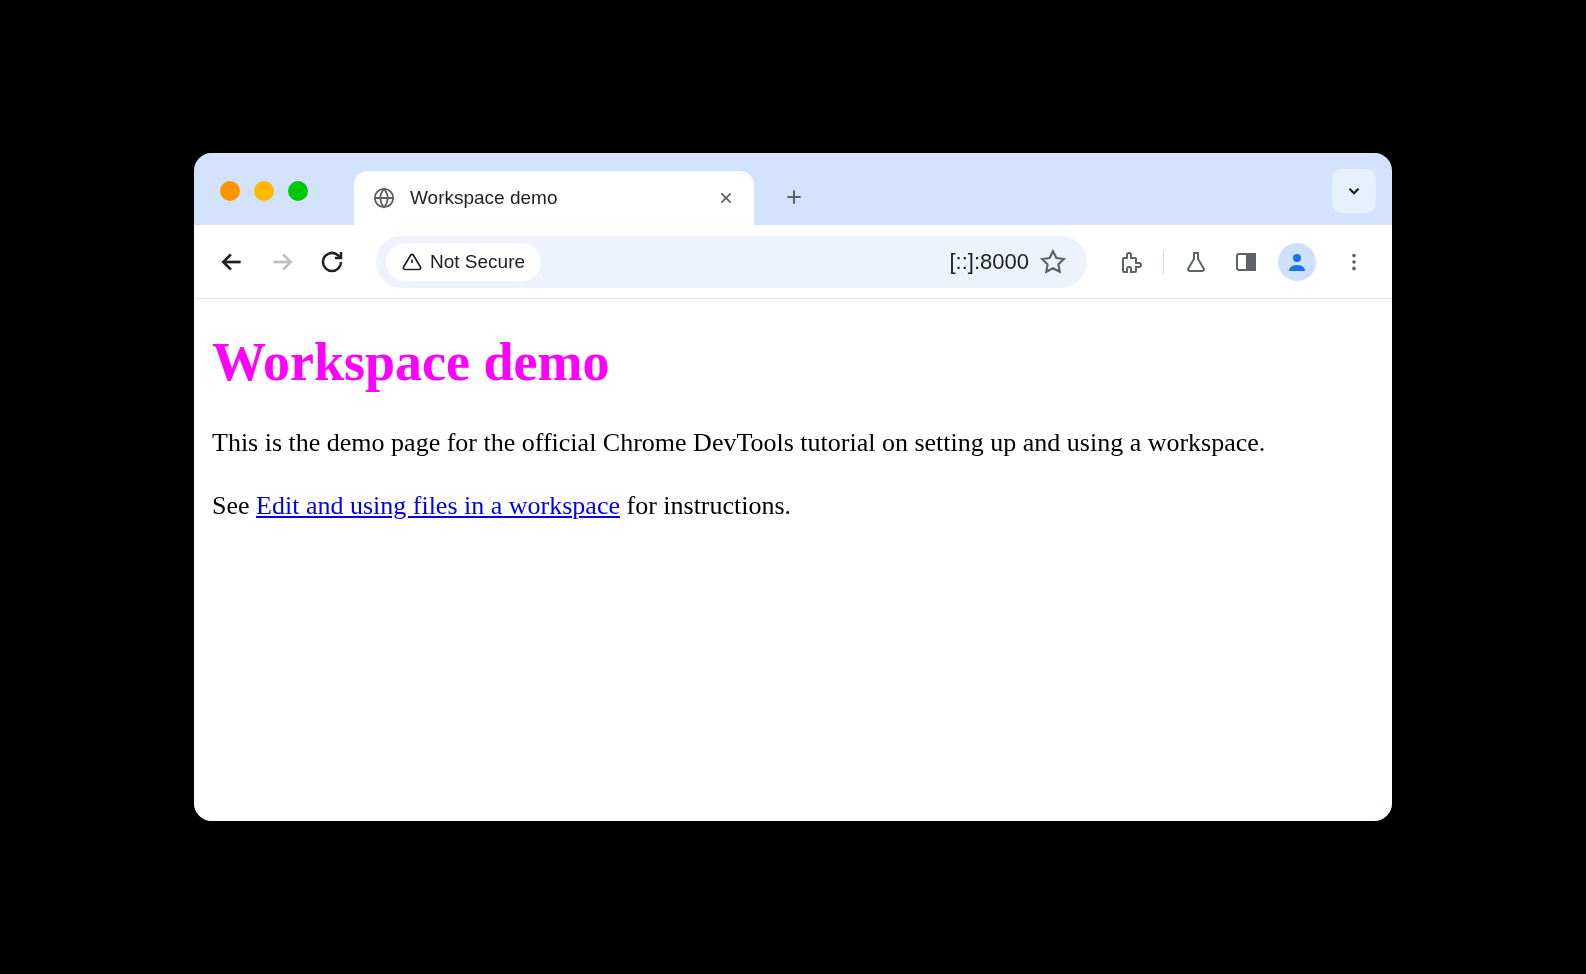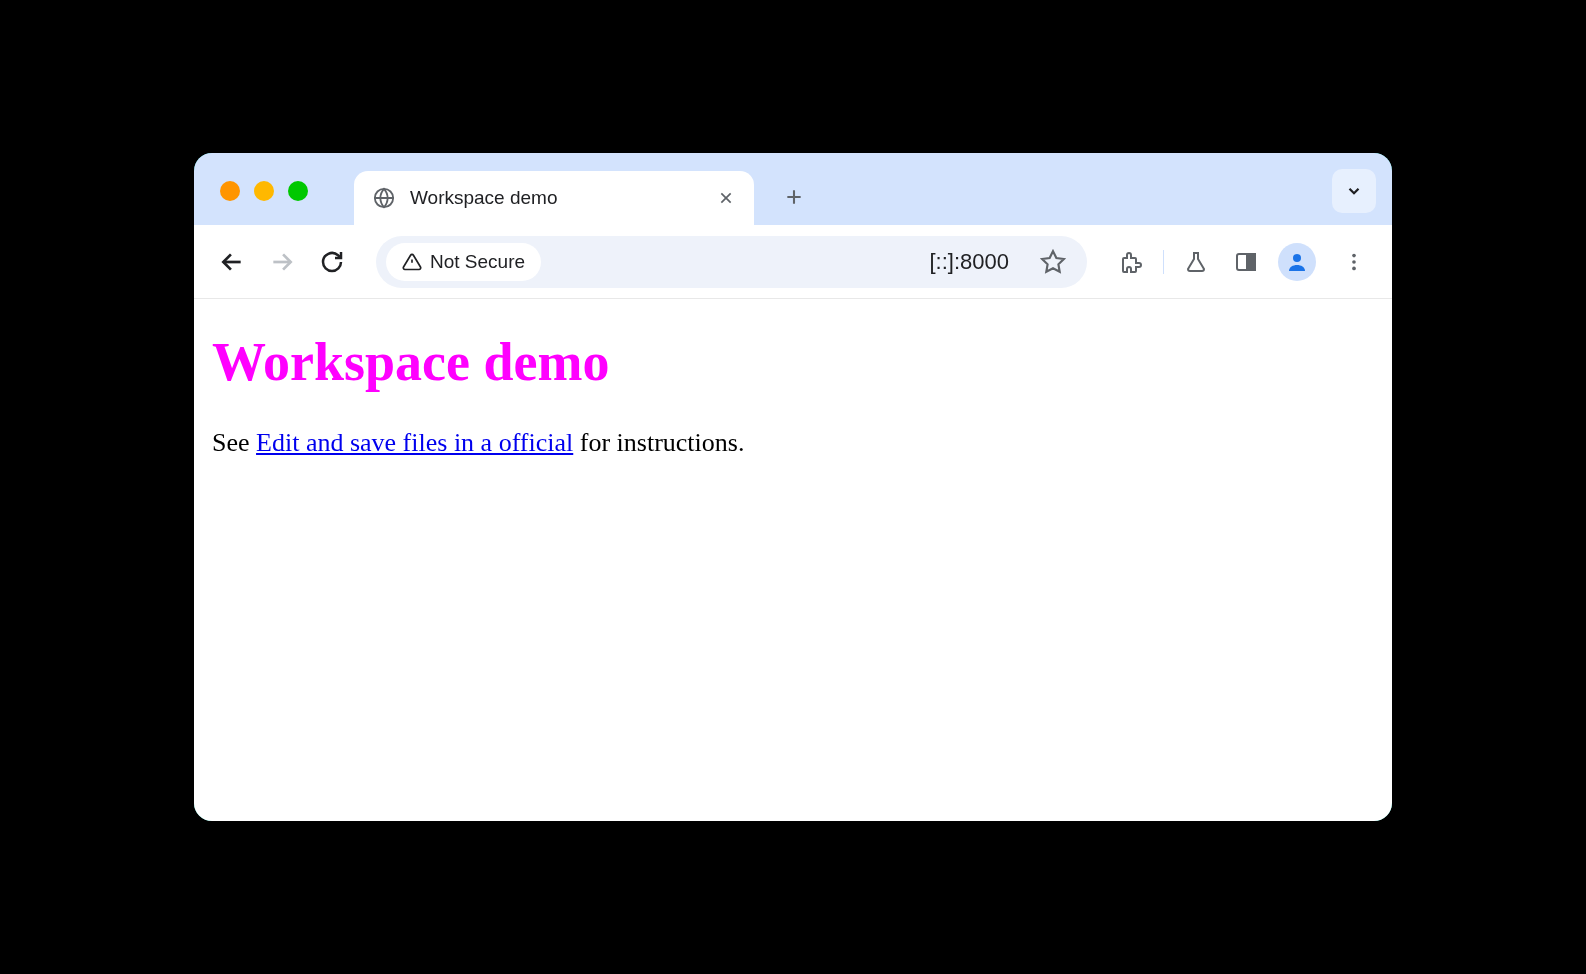--- a/index.html
+++ b/index.html
@@ -134,21 +134,21 @@
     }
     .address-bar {
       flex: 1;
       height: 52px;
       background: #eef2fa;
       border-radius: 26px;
       display: flex;
       align-items: center;
       padding: 0 10px 0 10px;
       margin: 0 12px;
-      gap: 26px;
+      gap: 6px;
     }
     .security-badge {
       background: #fff;
       height: 38px;
       border-radius: 19px;
       display: flex;
       align-items: center;
       padding: 0 16px;
       gap: 8px;
       color: #202124;
@@ -338,17 +338,18 @@
       <svg width="22" height="22" viewBox="0 0 24 24" fill="currentColor">
         <circle cx="12" cy="5" r="2"></circle>
         <circle cx="12" cy="12" r="2"></circle>
         <circle cx="12" cy="19" r="2"></circle>
       </svg>
     </div>
   </div>
 
   <div class="page-content">
     <h1 class="page-h1">Workspace demo</h1>
+    <p class="page-p">This is the demo page for the official Chrome DevTools tutorial on setting up and using a workspace.</p>
     <p class="page-p">
-      <span>See </span><a class="page-link">Edit and save files in a official</a><span> for instructions.</span>
+      <span>See </span><a class="page-link">Edit and using files in a workspace</a><span> for instructions.</span>
     </p>
   </div>
 </div>
 
 </body></html>

